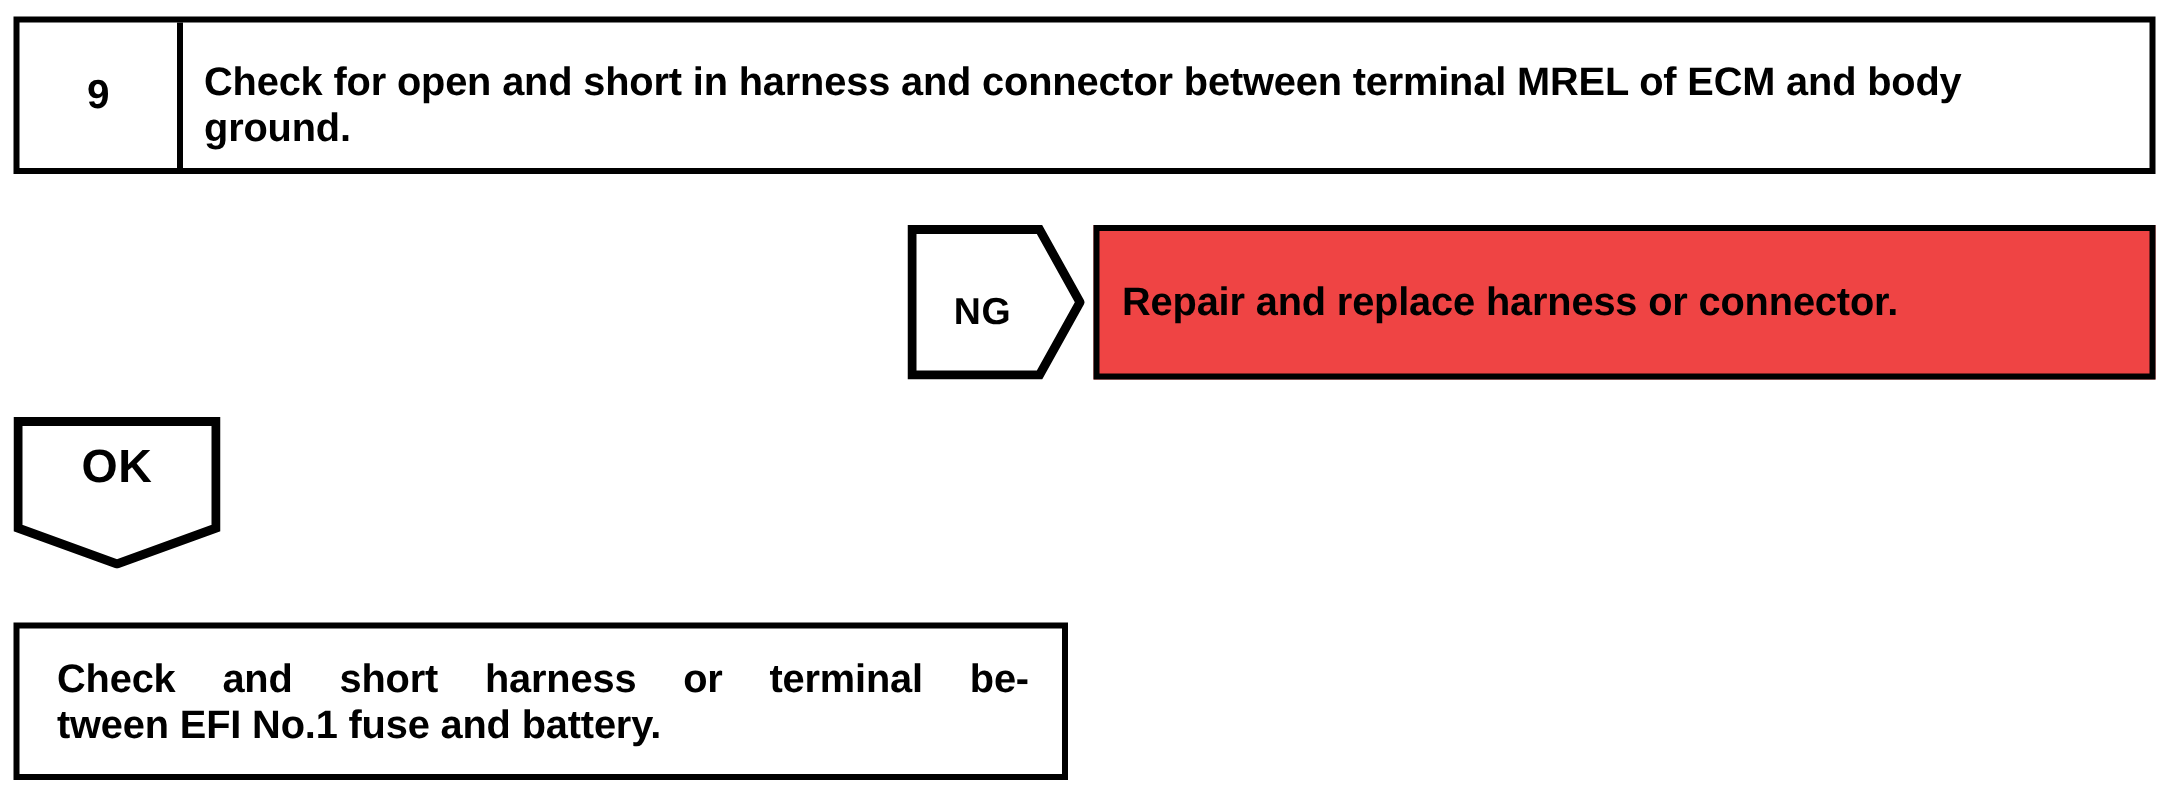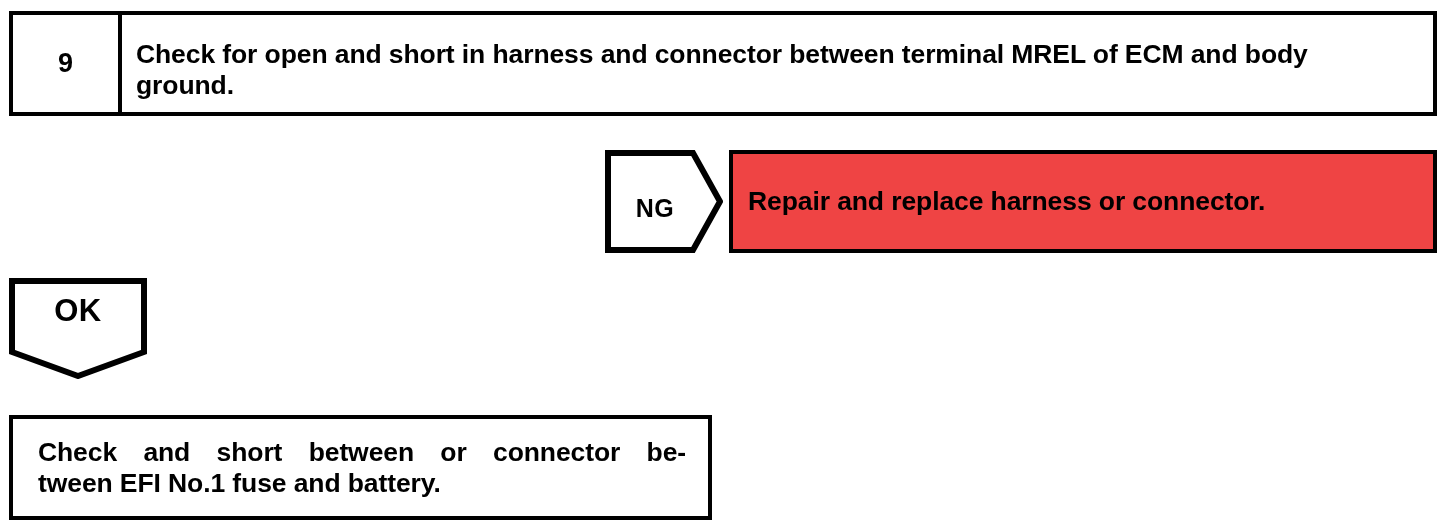--- a/index.html
+++ b/index.html
@@ -191,21 +191,21 @@
       <polygon points="3,3 135,3 135,74 69,98 3,74" fill="#ffffff" stroke="#000000" stroke-width="6" stroke-linejoin="miter"></polygon>
     </svg>
   </div>
   <div class="ok-label">OK</div>
 
   <div class="final-box">
     <div class="final-line justified">
       <span>Check</span>
       <span>and</span>
       <span>short</span>
-      <span>between</span>
+      <span>harness</span>
       <span>or</span>
-      <span>connector</span>
+      <span>terminal</span>
       <span>be-</span>
     </div>
     <div class="final-line">tween EFI No.1 fuse and battery.</div>
   </div>
 
 </div>
 
 </body></html>

